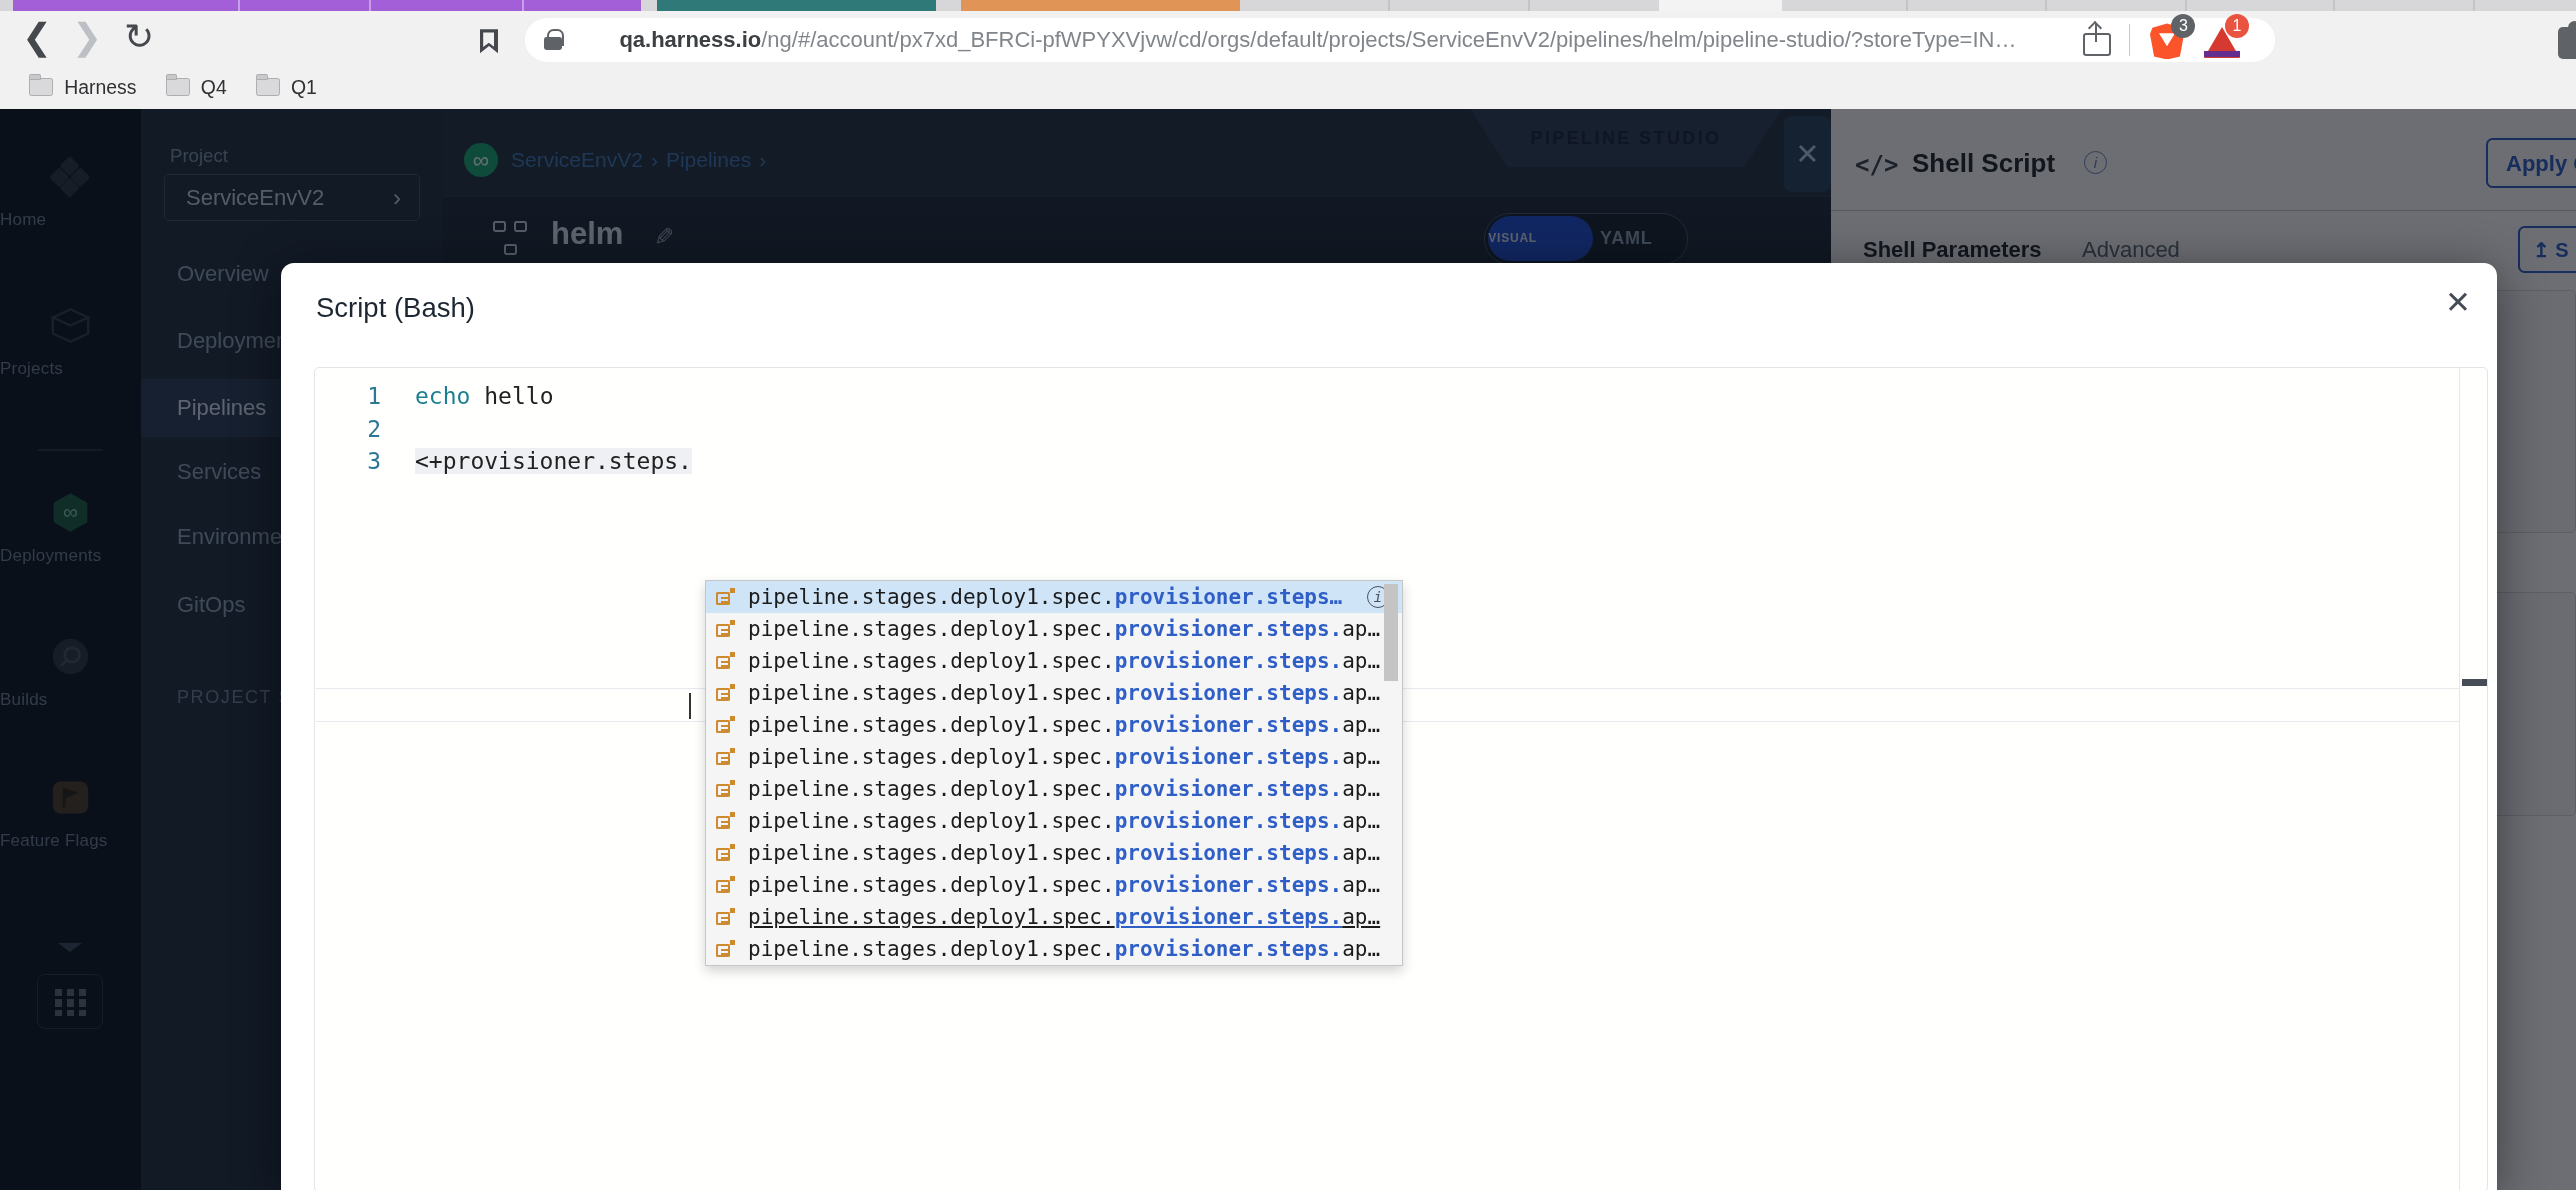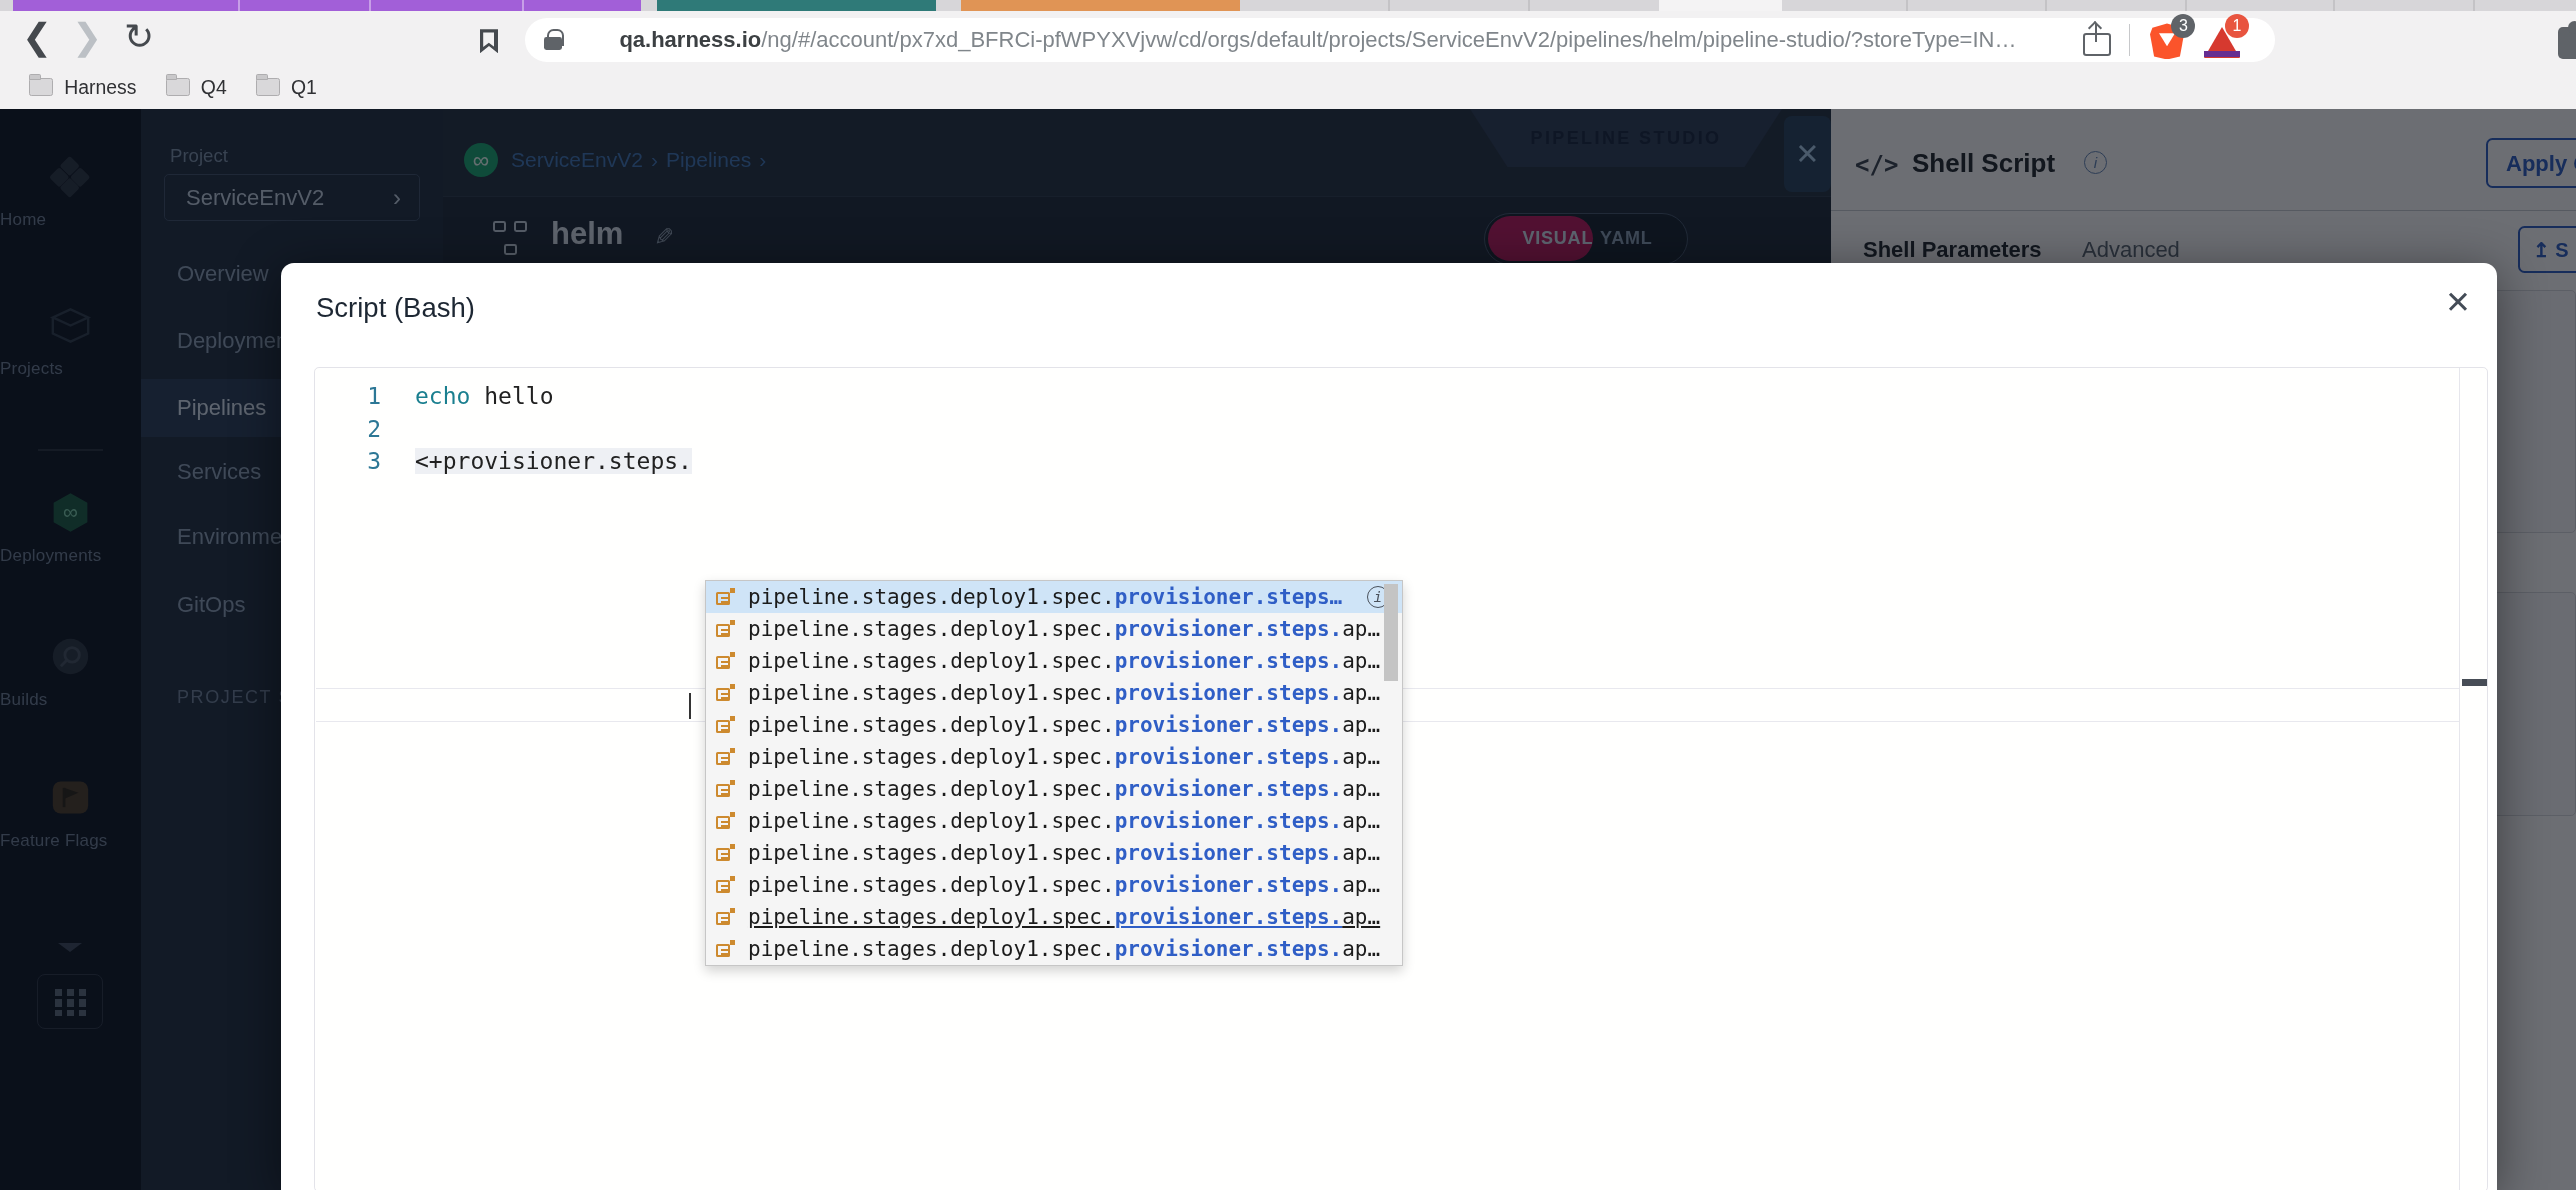--- a/index.html
+++ b/index.html
@@ -80,22 +80,22 @@
     clip-path:polygon(0 0,100% 0,88% 100%,12% 100%); text-align:center; line-height:58px;
     font-size:18px; font-weight:bold; letter-spacing:2.4px; color:#15233c; }
   #canvas-close { position:absolute; left:1341px; top:6.5px; width:47px; height:76px; background:#27425d; border-radius:8px;
     color:#aacdeb; font-size:29px; text-align:center; line-height:76px; }
   #canvas-hdr2 { position:absolute; left:9px; top:89px; width:1388px; height:86px; background:#1d2a39; }
   #pipe-icon { position:absolute; left:41px; top:23px; width:41px; height:41px; }
   #pipe-icon span { position:absolute; width:13px; height:11.3px; border:2.4px solid #c6d2de; border-radius:2.4px; }
   #pipe-title { position:absolute; left:99px; top:18px; font-size:31px; font-weight:bold; color:#dde6ef; }
   #edit-pencil { position:absolute; left:201px; top:24px; font-size:24px; color:#93a3b5; transform:rotate(90deg); }
   #vy-toggle { position:absolute; left:1032px; top:14.6px; width:204px; height:52px; border:1.2px solid #44566c; border-radius:26px; background:#16222f; }
-  #vy-visual { position:absolute; left:3.2px; top:2.4px; width:105px; height:45px; background:#be185d; border-radius:23px;
-    text-align:right; line-height:45px; font-size:18px; font-weight:bold; color:#d9e7f5; letter-spacing:0.8px; }
+  #vy-visual { position:absolute; left:3.2px; top:2.4px; width:105px; height:45px; background:#1d4ed8; border-radius:23px;
+    text-align:left; line-height:45px; font-size:12px; font-weight:bold; color:#d9e7f5; letter-spacing:0.8px; }
   #vy-yaml { position:absolute; left:115px; top:2.4px; width:84px; height:45px; text-align:left; line-height:45px;
     font-size:18px; font-weight:bold; color:#8ca2ba; letter-spacing:0.8px; }
 
   #steppanel { position:absolute; left:1831px; top:0; width:745px; height:1082px; background:#ffffff; }
   #sp-code-icon { position:absolute; left:24px; top:42px; font-size:24px; font-weight:bold; color:#39434e; font-family:"DejaVu Sans Mono",monospace; }
   #sp-title { position:absolute; left:81px; top:39px; font-size:26px; font-weight:bold; color:#20262c; }
   #sp-info { position:absolute; left:253px; top:42px; width:23px; height:23px; border:1.6px solid #6285b5; border-radius:50%;
     color:#6285b5; font-size:15.4px; text-align:center; line-height:21px; font-style:italic; }
   #sp-apply { position:absolute; left:655px; top:29px; width:122px; height:50px; border:2px solid #2b5cc2; border-radius:6.5px;
     color:#2b5cc2; font-size:22px; font-weight:bold; line-height:47px; padding-left:18px; white-space:nowrap; overflow:hidden; }

